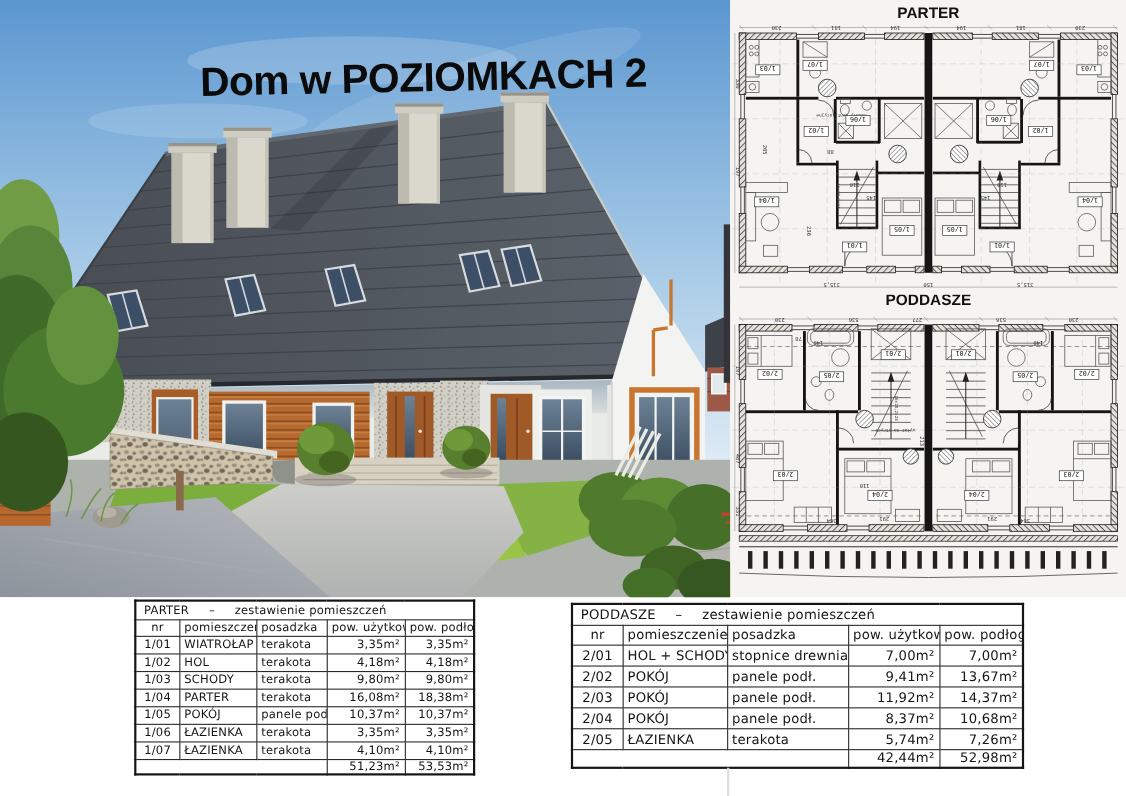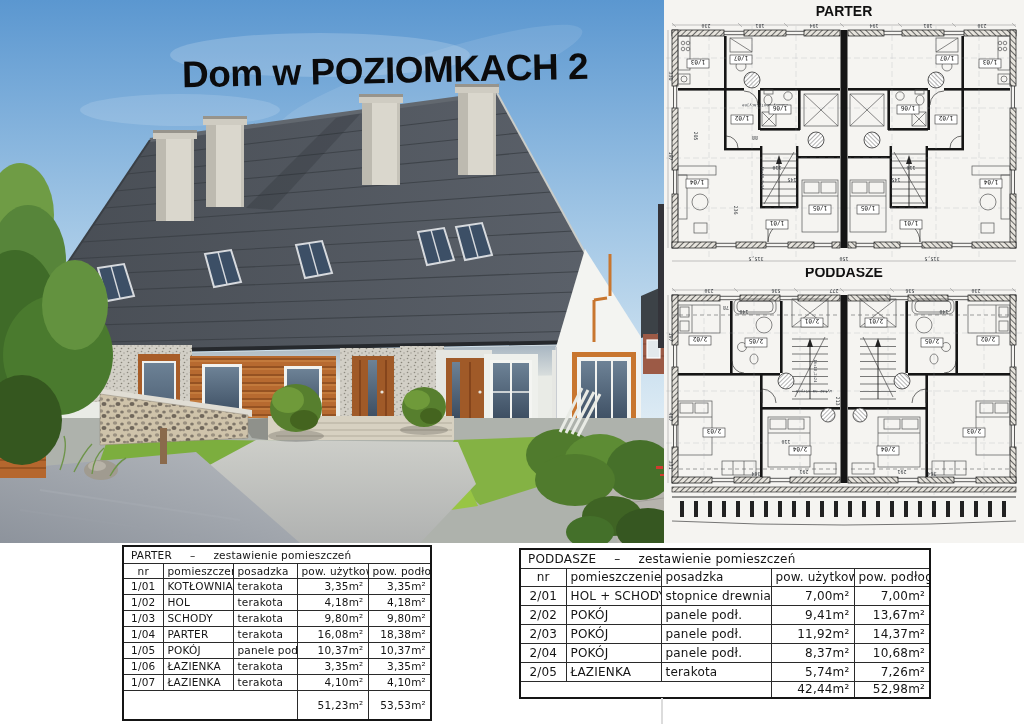--- a/index.html
+++ b/index.html
@@ -29,21 +29,21 @@
   table.dtable{position:absolute;border-collapse:collapse;table-layout:fixed;background:#fff;
      border:2px solid #151515;color:#141414;}
   table.dtable td{border:1px solid #2a2a2a;overflow:hidden;white-space:nowrap;padding:0 4px;}
   table.dtable tr.ttl td{padding-left:7px;margin-top:11px;}
   .c-nr{text-align:center;margin-left:37px;}
   .c-num{text-align:right;}
   #tblParter{left:122px;top:545px;width:308px;height:158px;font-size:10.5px;letter-spacing:.2px;}
   #tblParter tr{height:16px;}
   #tblParter tr.ttl{height:17px;}
   #tblParter tr.hdr{height:15px;}
-  #tblParter tr.tot{height:30px;}
+  #tblParter tr.tot{height:14px;}
   #tblPoddasze{left:519px;top:548px;width:410px;height:149px;font-size:12px;letter-spacing:.2px;}
   #tblPoddasze tr{height:19px;}
   #tblPoddasze tr.ttl{height:19px;}
   #tblPoddasze tr.hdr{height:18px;}
   #tblPoddasze tr.tot{height:17px;}
   .ttl-floor{margin-right:18px;}
   .ttl-dash{margin-right:18px;}
   .seam{position:absolute;left:661px;top:698px;width:2px;height:26px;background:#dcdcdc;}
 </style>
 </head>
@@ -738,21 +738,21 @@
       </tr>
       <tr class="hdr">
         <td class="c-nr">nr</td>
         <td>pomieszczenie</td>
         <td>posadzka</td>
         <td>pow. użytkowa</td>
         <td>pow. podłogi</td>
       </tr>
       <tr>
         <td class="c-nr">1/01</td>
-        <td>KOTŁOWNIA</td>
+        <td>WIATROŁAP</td>
         <td>terakota</td>
         <td class="c-num">3,35m²</td>
         <td class="c-num">3,35m²</td>
       </tr>
       <tr>
         <td class="c-nr">1/02</td>
         <td>HOL</td>
         <td>terakota</td>
         <td class="c-num">4,18m²</td>
         <td class="c-num">4,18m²</td>

